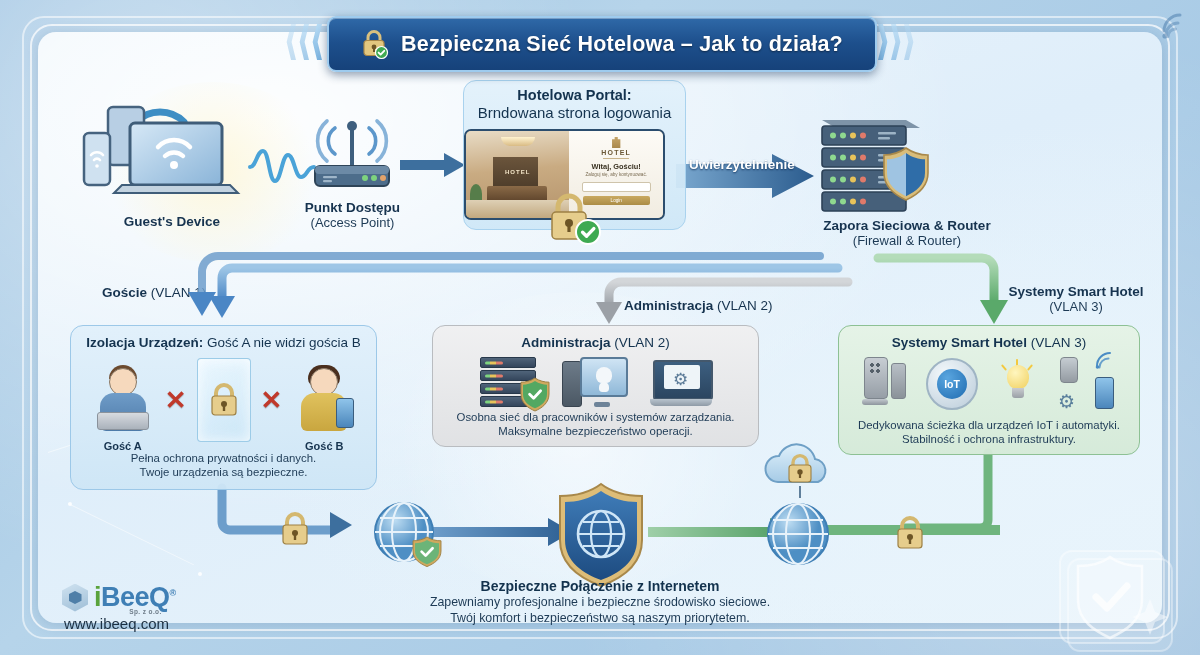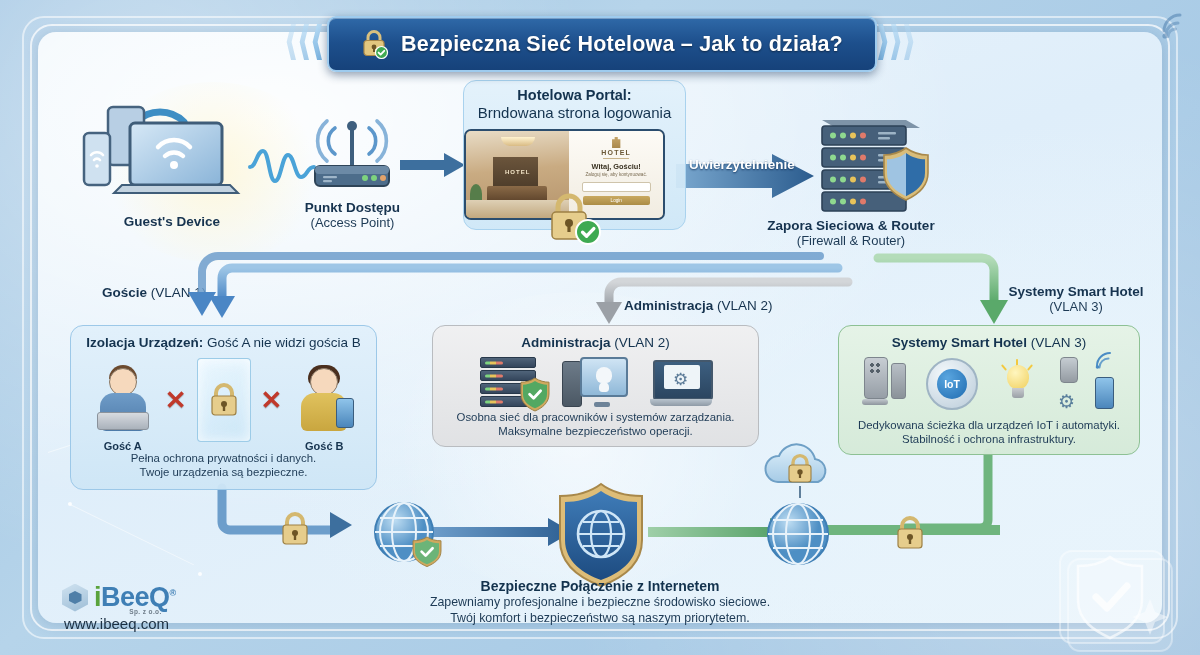--- a/index.html
+++ b/index.html
@@ -425,21 +425,21 @@
         <rect x="70" y="64" width="18" height="2.4" rx="1"></rect>
           <rect x="70" y="69" width="12" height="2.4" rx="1"></rect>
       </g>
     </g>
     <g transform="translate(74,36)">
       <path d="M24 0C17 5 9 7 2 7v18c0 14 11 22 22 27 11-5 22-13 22-27V7c-7 0-15-2-22-7z" fill="#d9bd7a" stroke="#a8884a" stroke-width="1.6"></path>
       <path d="M24 5C18 9.5 11 11.3 5 11.3V25c0 11.6 9.2 18.6 19 23.2V5z" fill="#9fc4e2"></path>
       <path d="M24 5c6 4.5 13 6.3 19 6.3V25c0 11.6-9.2 18.6-19 23.2V5z" fill="#2f6da8"></path>
     </g>
   </svg>
-  <div class="nlabel" style="left:736px;top:218px;width:230px;">
+  <div class="nlabel" style="left:792px;top:218px;width:230px;">
     <div class="l1">Zapora Sieciowa &amp; Router</div>
     <div class="l2">(Firewall &amp; Router)</div>
   </div>
 
   <svg style="position:absolute;left:0;top:0;z-index:12;" width="1200" height="655" viewBox="0 0 1200 655">
     <defs>
       <linearGradient id="bluePipe" x1="0" y1="0" x2="0" y2="1">
         <stop offset="0" stop-color="#9ec6e6"></stop>
           <stop offset="1" stop-color="#4a86c5"></stop>
         </linearGradient>

